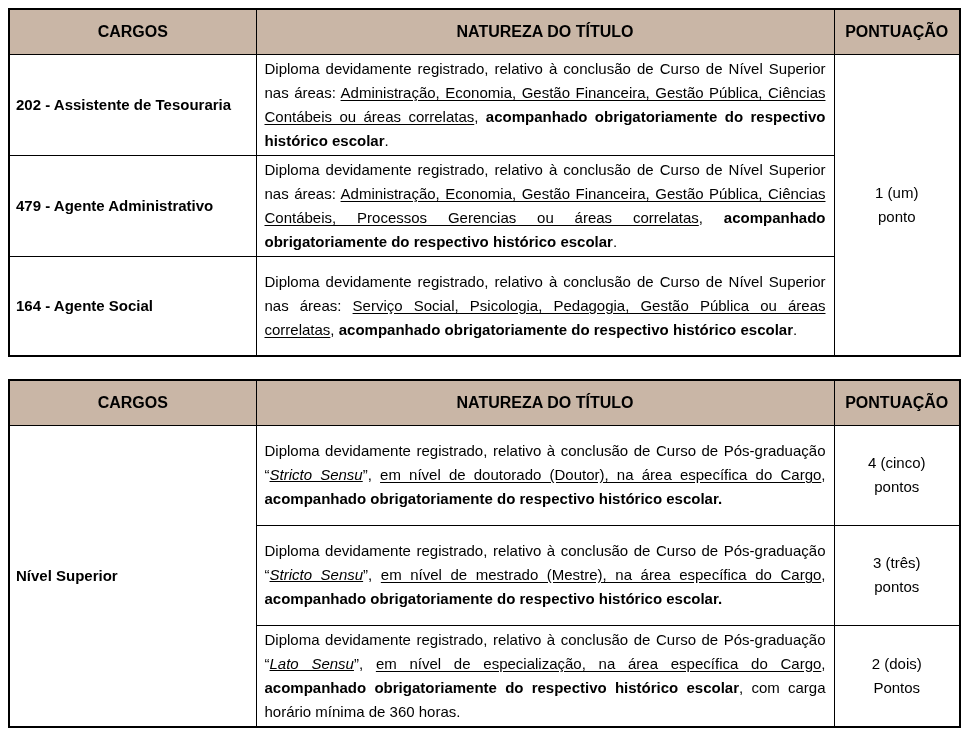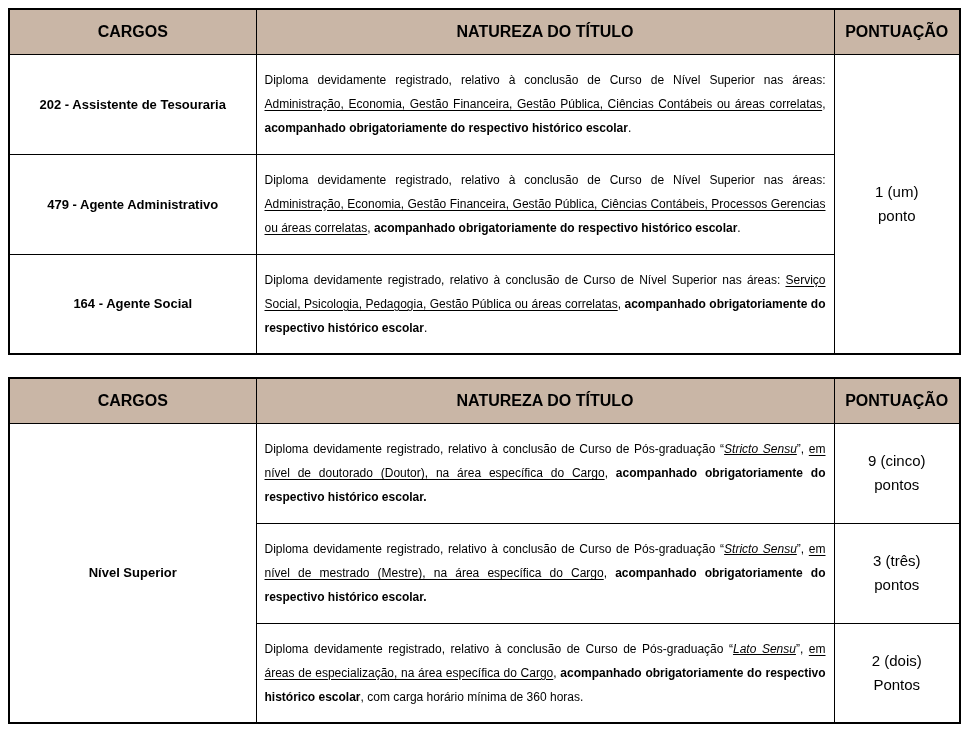--- a/index.html
+++ b/index.html
@@ -35,28 +35,28 @@
   }
   .doc th{
     background:var(--header-bg);
     font-weight:bold;
     font-size:16px;
     height:45px;
     text-align:center;
     padding:0 4px;
   }
   td.cargo{
-    text-align:center;
+    text-align:left;
     font-weight:bold;
-    font-size:13px;
+    font-size:15px;
     padding:0 6px;
   }
   td.nat{
     text-align:justify;
-    font-size:12px;
+    font-size:15px;
     line-height:24px;
     padding:2px 8px;
     height:100px;
   }
   td.pont{
     text-align:center;
     font-size:15px;
     line-height:24px;
     white-space:pre-line;
     padding:4px 4px;
@@ -111,29 +111,29 @@
       <tr>
         <th>CARGOS</th>
         <th>NATUREZA DO TÍTULO</th>
         <th>PONTUAÇÃO</th>
       </tr>
     </thead>
     <tbody>
       <tr>
         <td class="cargo" rowspan="3">Nível Superior</td>
         <td class="nat"><span>Diploma devidamente registrado, relativo à conclusão de Curso de Pós-graduação “</span><span class="i">Stricto Sensu</span><span>”, </span><span class="u">em nível de doutorado (Doutor), na área específica do Cargo</span><span>, </span><span class="b">acompanhado obrigatoriamente do respectivo histórico escolar.</span></td>
-        <td class="pont">9 (cinco)
+        <td class="pont">4 (cinco)
 pontos</td>
       </tr>
       <tr>
         <td class="nat"><span>Diploma devidamente registrado, relativo à conclusão de Curso de Pós-graduação “</span><span class="i">Stricto Sensu</span><span>”, </span><span class="u">em nível de mestrado (Mestre), na área específica do Cargo</span><span>, </span><span class="b">acompanhado obrigatoriamente do respectivo histórico escolar.</span></td>
         <td class="pont">3 (três)
 pontos</td>
       </tr>
       <tr>
-        <td class="nat"><span>Diploma devidamente registrado, relativo à conclusão de Curso de Pós-graduação “</span><span class="i">Lato Sensu</span><span>”, </span><span class="u">em áreas de especialização, na área específica do Cargo</span><span>, </span><span class="b">acompanhado obrigatoriamente do respectivo histórico escolar</span><span>, com carga horário mínima de 360 horas.</span></td>
+        <td class="nat"><span>Diploma devidamente registrado, relativo à conclusão de Curso de Pós-graduação “</span><span class="i">Lato Sensu</span><span>”, </span><span class="u">em nível de especialização, na área específica do Cargo</span><span>, </span><span class="b">acompanhado obrigatoriamente do respectivo histórico escolar</span><span>, com carga horário mínima de 360 horas.</span></td>
         <td class="pont">2 (dois)
 Pontos</td>
       </tr>
     </tbody>
   </table>
 
 </div>
 
 </body></html>

